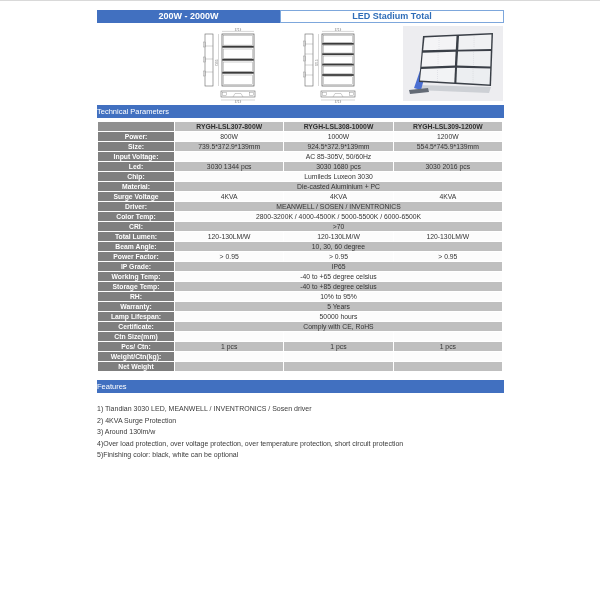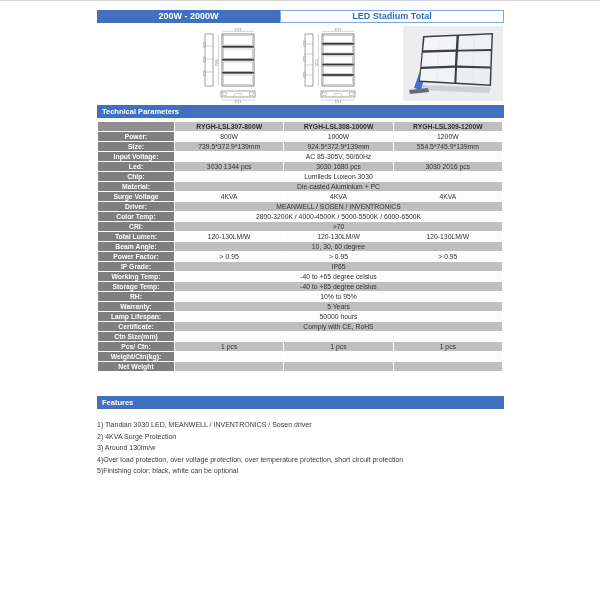--- a/index.html
+++ b/index.html
@@ -36,39 +36,39 @@
   
   .imgrow{position:relative;height:82px;}
   .drawing{position:absolute;top:5px;}
   .drawing1{left:105px;}
   .drawing2{left:205px;}
   .photo{position:absolute;left:306px;top:3px;}
 
   
   .secbar{
     height:13px;background:var(--accent-blue);color:#fff;
-    font-weight:bold;font-size:7.5px;line-height:13px;padding-left:5px;box-sizing:border-box;
+    font-weight:normal;font-size:7.5px;line-height:13px;box-sizing:border-box;
   }
 
   
   table.tech{
     margin-top:3px;border-collapse:separate;border-spacing:1px;
     width:406px;table-layout:fixed;
   }
   table.tech td{
     height:9px;line-height:9px;font-size:6.8px;text-align:center;
     overflow:hidden;white-space:nowrap;padding:0;
   }
   td.corner{background:var(--corner-gray);width:76px;}
   td.model{background:var(--cell-gray);font-weight:bold;color:#2f2f2f;height:10px;line-height:10px;}
   td.lbl{background:var(--label-gray);color:#fff;font-weight:bold;width:76px;}
   tr.white td:not(.lbl){background:var(--cell-white);}
   tr.gray td:not(.lbl){background:var(--cell-gray);}
 
-  .features-wrap{margin-top:24px;}
+  .features-wrap{margin-top:8px;}
   .features-list{margin-top:10px;}
   .feature-line{font-size:7px;line-height:11.5px;color:#3a3a3a;}
 
   svg text{font-family:"Liberation Sans", sans-serif;}
 </style>
 </head>
 <body>
 
 <div class="top-edge"></div>
 <div class="page">

